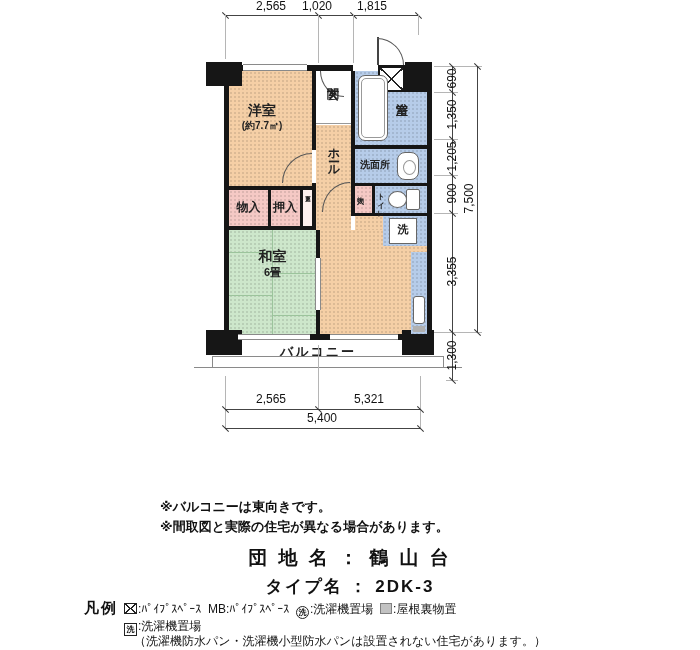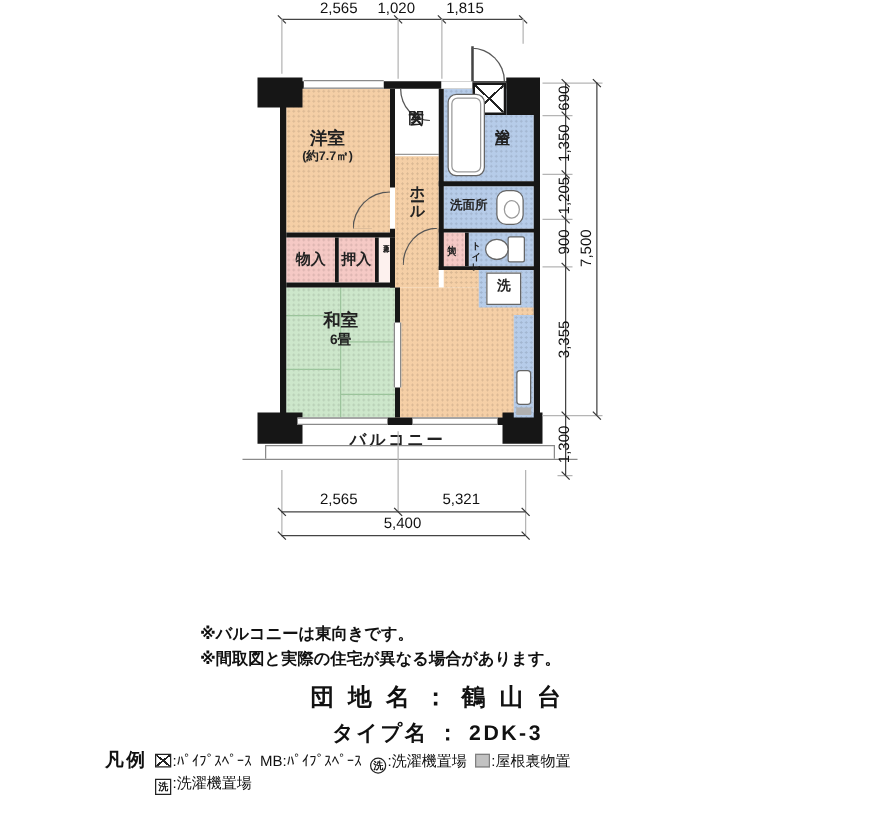--- a/index.html
+++ b/index.html
@@ -205,14 +205,15 @@
   <div class="legend-row" style="left:84px;top:599px;font-size:15px;font-weight:700;letter-spacing:2px">凡例</div>
   <div class="legend-row" style="left:124px;top:601px">
     <span class="lg-ic-box"></span><span>:ﾊﾟｲﾌﾟｽﾍﾟｰｽ</span>&nbsp;
     <span style="font-weight:400">MB</span><span>:ﾊﾟｲﾌﾟｽﾍﾟｰｽ</span>&nbsp;
     <span class="lg-ic-circle">洗</span><span>:洗濯機置場</span>&nbsp;
     <span class="lg-ic-gray"></span><span>:屋根裏物置</span>
   </div>
   <div class="legend-row" style="left:124px;top:618px">
     <span class="lg-ic-sq">洗</span><span>:洗濯機置場</span>
   </div>
+  <div class="legend-row" style="left:134px;top:633px">（洗濯機防水パン・洗濯機小型防水パンは設置されない住宅があります。）</div>
 
 </div>
 
 </body></html>

